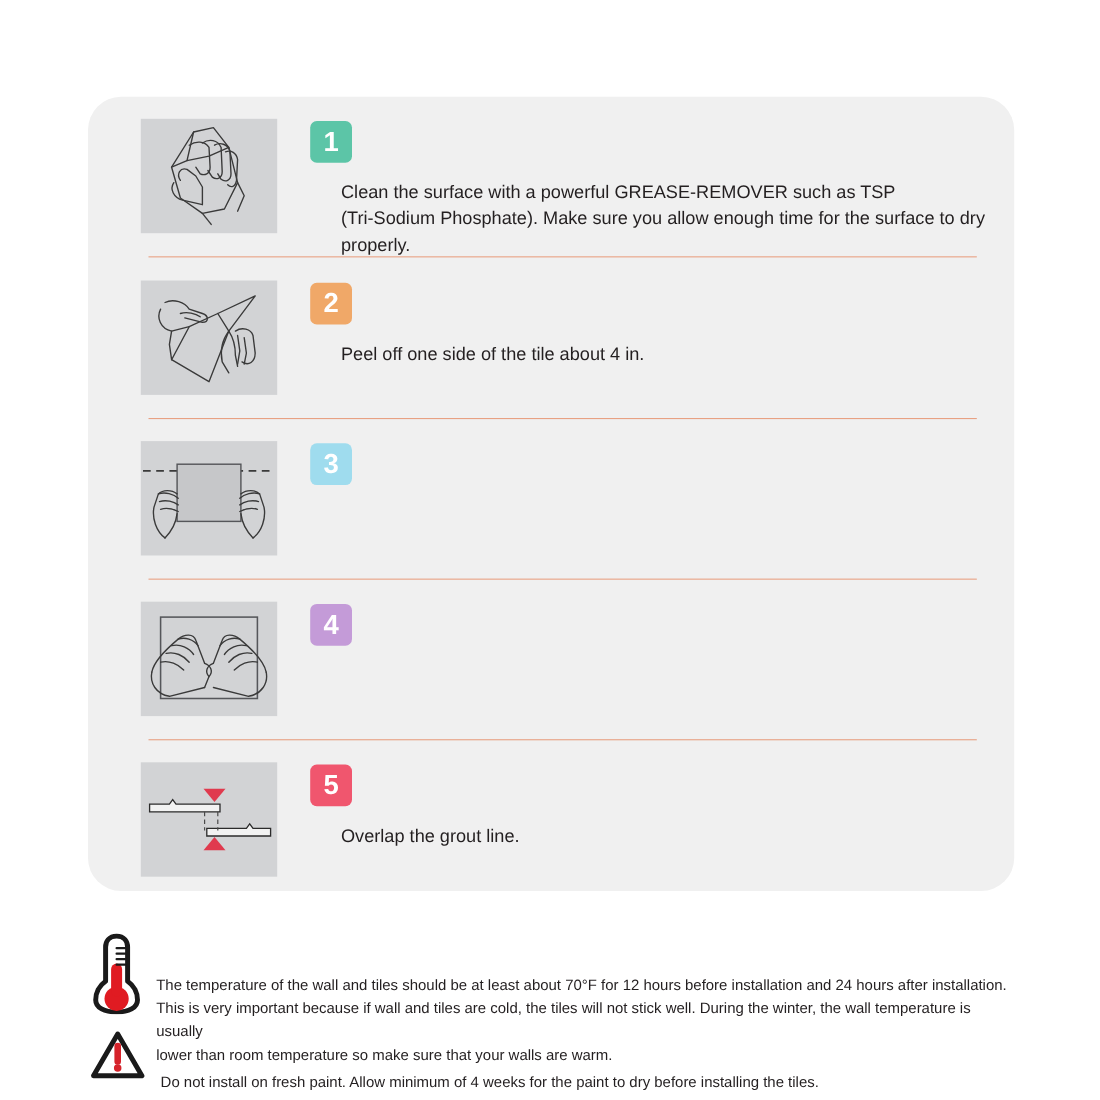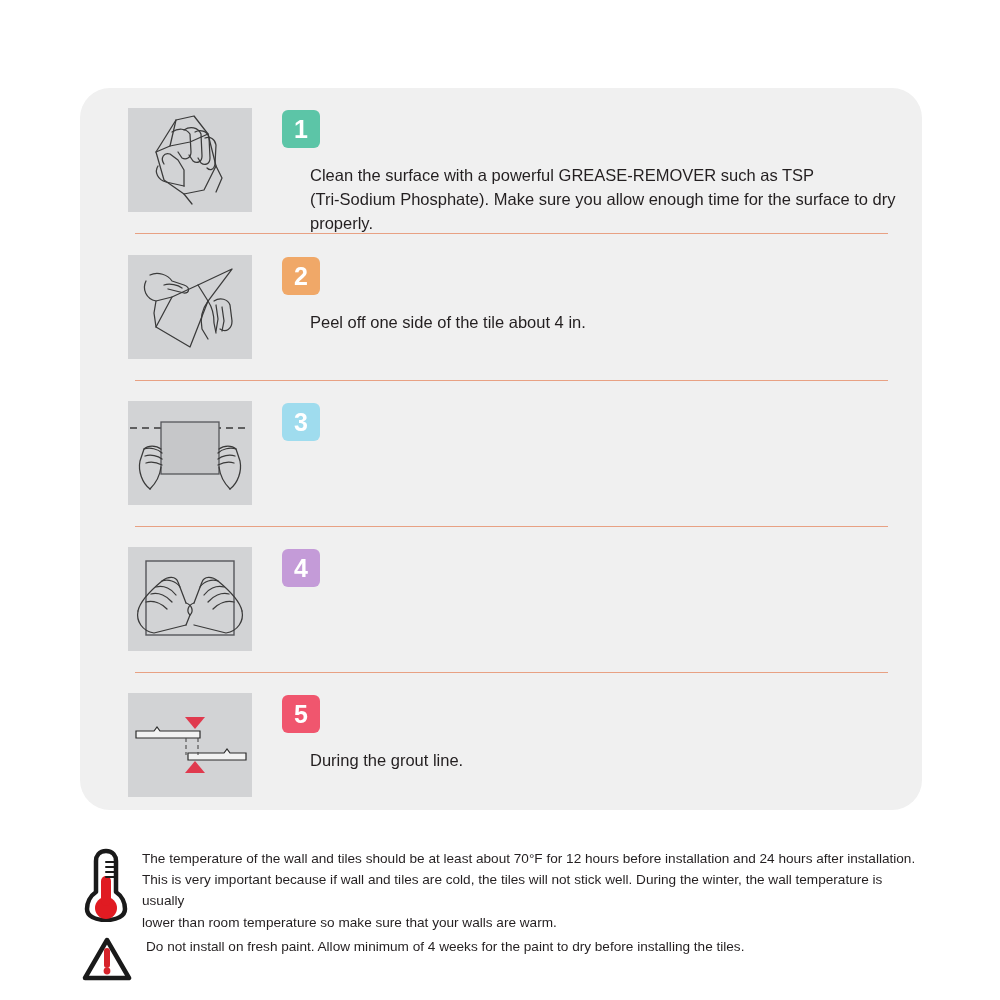--- a/index.html
+++ b/index.html
@@ -101,20 +101,21 @@
     font-weight: bold;
     font-size: 14.5px;
     letter-spacing: .1px;
     margin-bottom: 2px;
   }
   .notice-text {
     font-size: 13.6px;
     line-height: 1.56;
     color: #231f20;
     white-space: pre-line;
+    margin-top: 37px;
   }
 
   #temperature-notice { left: 84px; top: 848px; width: 840px; }
   #important-notice   { left: 82px; top: 936px; width: 840px; }
 </style>
 </head>
 <body>
 
 <div id="steps-card">
 
@@ -236,21 +237,21 @@
         <g fill="none" stroke="#4a4a4a" stroke-width="1.1" stroke-dasharray="4 3">
           <line x1="58" y1="45" x2="58" y2="62"></line>
           <line x1="70" y1="45" x2="70" y2="62"></line>
         </g>
         <polygon points="57,24 77,24 67,36" fill="#e03a4e"></polygon>
         <polygon points="57,80 77,80 67,68" fill="#e03a4e"></polygon>
       </svg>
     </div>
     <div class="step-body">
       <div class="badge" style="background:#f0566e;">5</div>
-      <div class="step-text">During the grout line.</div>
+      <div class="step-text">Overlap the grout line.</div>
     </div>
   </div>
 
 </div>
 
 <div class="notice" id="temperature-notice">
   <div class="notice-icon">
     <svg width="44" height="74" viewBox="0 0 44 74">
       <path d="M22 3 C15 3 12 8 12 13 L12 44 C6 48 3 55 3 61 C3 68 11 72 22 72 C33 72 41 68 41 61 C41 55 38 48 32 44 L32 13 C32 8 29 3 22 3 Z" fill="#ffffff" stroke="#1a1a1a" stroke-width="4.5" stroke-linejoin="round"></path>
       <circle cx="22" cy="60" r="11" fill="#e01b22"></circle>

